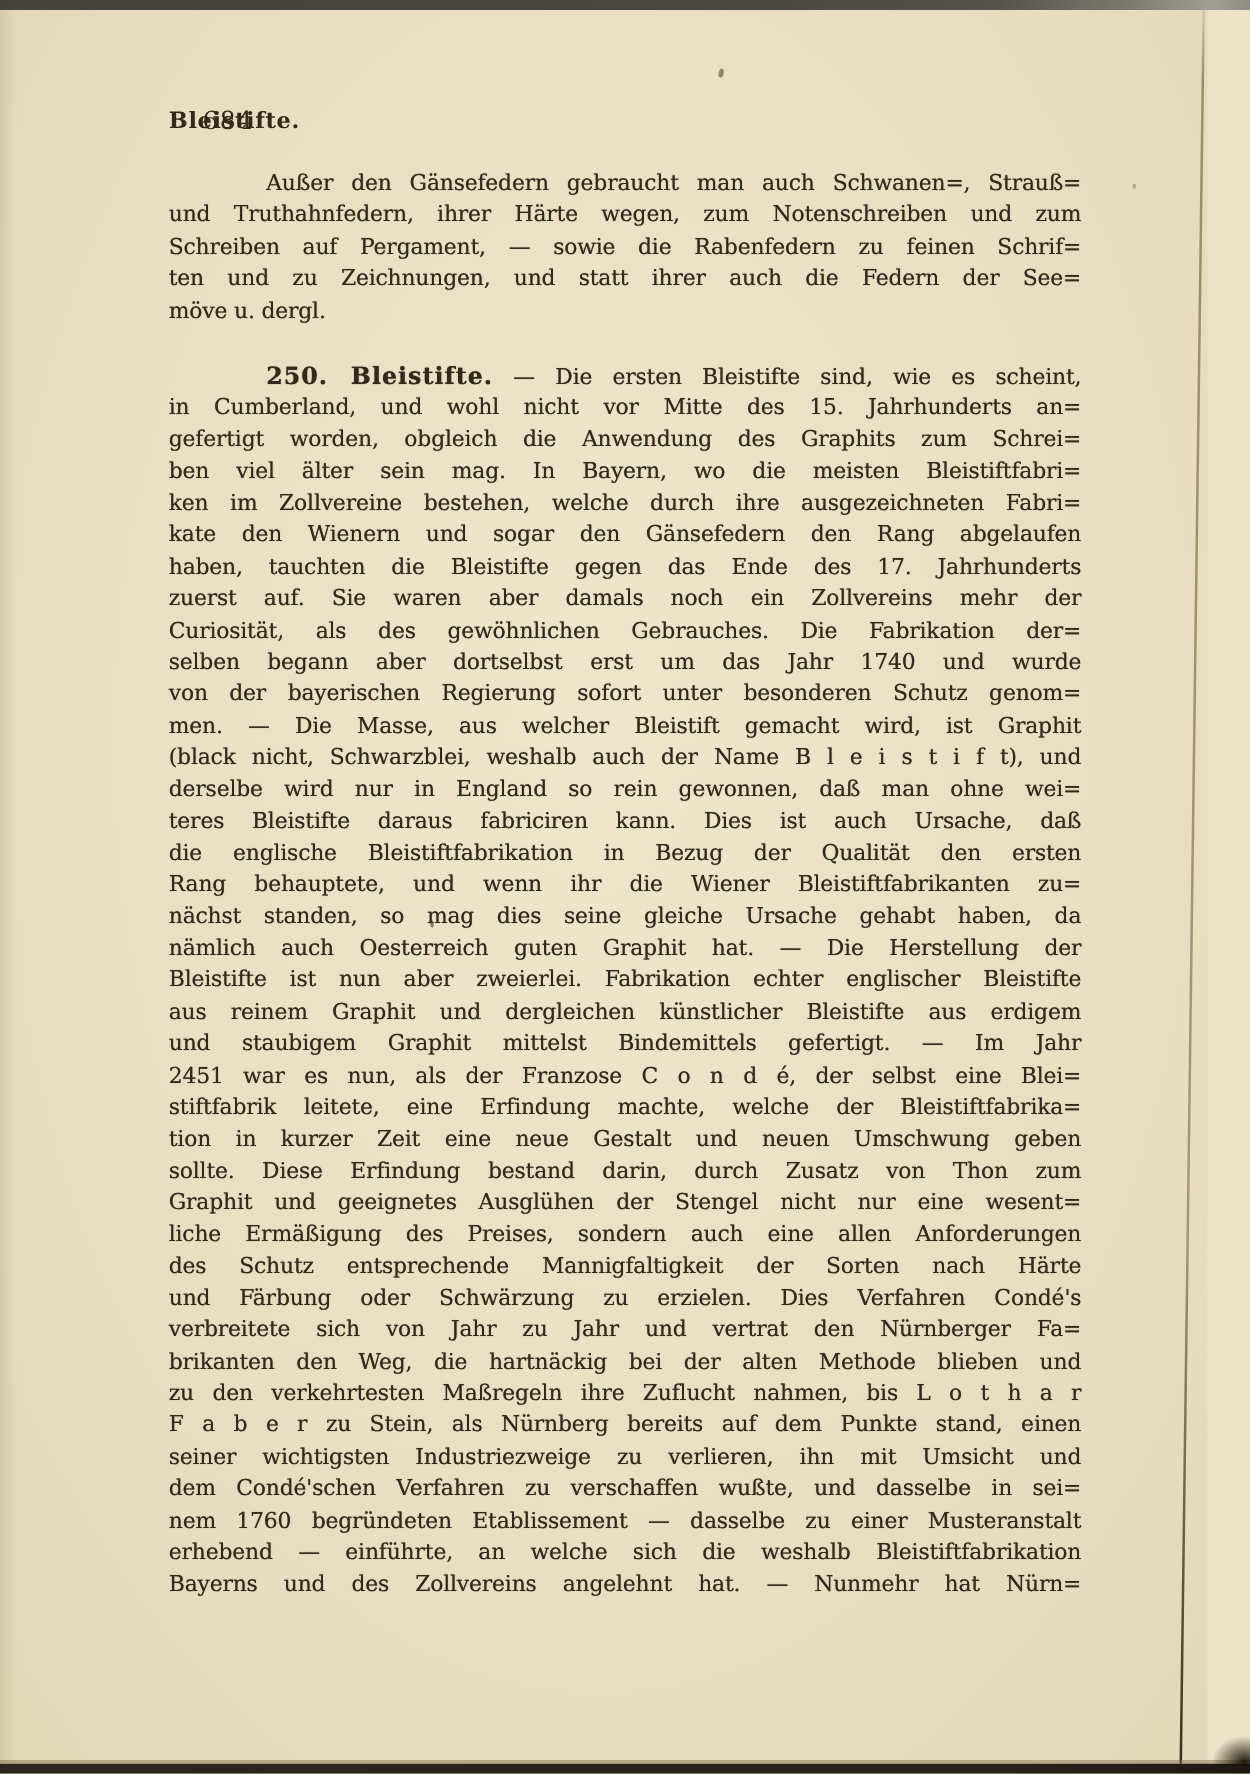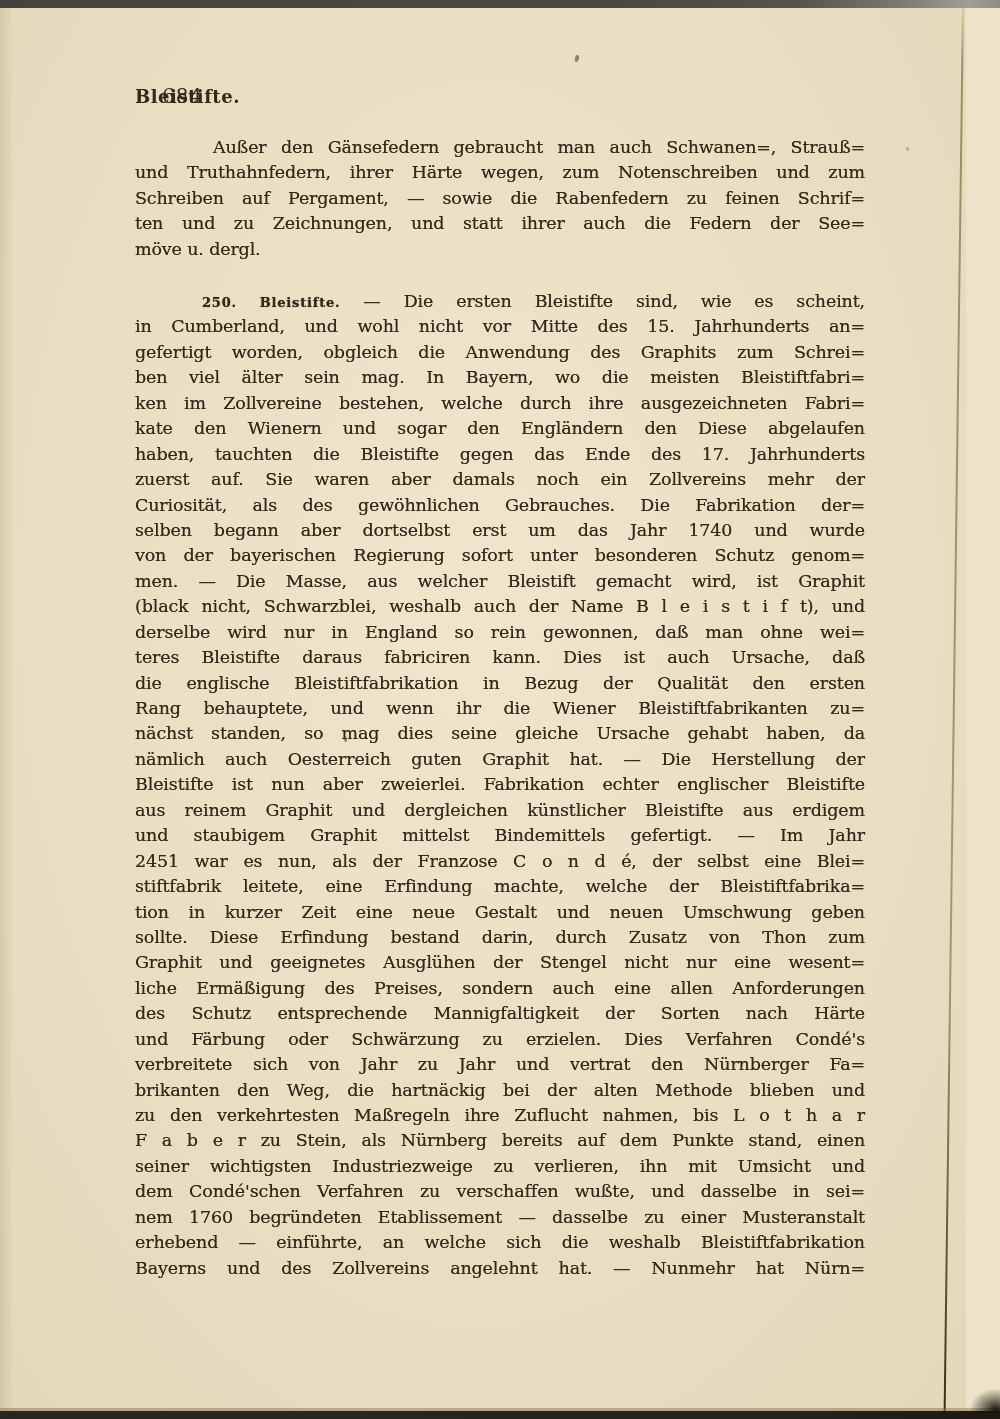--- a/index.html
+++ b/index.html
@@ -71,22 +71,23 @@
     height:25.45px;line-height:25.45px;
     font-size:17.5px;letter-spacing:-0.15px;
     text-align:justify;text-align-last:justify;
     text-shadow:0 0 .6px rgba(51,40,26,.7);
     white-space:nowrap;
   }
   .first-indent{padding-left:78px;}
   .short-last{text-align-last:left;}
   .heading-line{padding-left:67px;}
   .heading{
-    font-weight:bold;font-size:13px;letter-spacing:.8px;
+    font-weight:bold;font-size:19px;letter-spacing:.8px;
     text-shadow:0 0 .8px rgba(40,30,16,.8);
+    margin-left:11px;
   }
 </style>
 </head>
 <body>
 
 <div class="scan">
   <div class="book-page">
 
     <div class="page-number">684</div>
     <div class="running-title">Bleistifte.</div>
@@ -98,21 +99,21 @@
         <div class="line">ten und zu Zeichnungen, und statt ihrer auch die Federn der See=</div>
         <div class="line short-last">möve u. dergl.</div>
       </div>
 
     <div id="section-para" class="para">
       <div class="line heading-line"><span class="heading">250. Bleistifte.</span><span> — Die ersten Bleistifte sind, wie es scheint,</span></div>
     <div class="line">in Cumberland, und wohl nicht vor Mitte des 15. Jahrhunderts an=</div>
         <div class="line">gefertigt worden, obgleich die Anwendung des Graphits zum Schrei=</div>
         <div class="line">ben viel älter sein mag. In Bayern, wo die meisten Bleistiftfabri=</div>
         <div class="line">ken im Zollvereine bestehen, welche durch ihre ausgezeichneten Fabri=</div>
-        <div class="line">kate den Wienern und sogar den Engländern den Diese abgelaufen</div>
+        <div class="line">kate den Wienern und sogar den Gänsefedern den Rang abgelaufen</div>
         <div class="line">haben, tauchten die Bleistifte gegen das Ende des 17. Jahrhunderts</div>
         <div class="line">zuerst auf. Sie waren aber damals noch ein Zollvereins mehr der</div>
         <div class="line">Curiosität, als des gewöhnlichen Gebrauches. Die Fabrikation der=</div>
         <div class="line">selben begann aber dortselbst erst um das Jahr 1740 und wurde</div>
         <div class="line">von der bayerischen Regierung sofort unter besonderen Schutz genom=</div>
         <div class="line">men. — Die Masse, aus welcher Bleistift gemacht wird, ist Graphit</div>
         <div class="line">(black nicht, Schwarzblei, weshalb auch der Name B l e i s t i f t), und</div>
         <div class="line">derselbe wird nur in England so rein gewonnen, daß man ohne wei=</div>
         <div class="line">teres Bleistifte daraus fabriciren kann. Dies ist auch Ursache, daß</div>
         <div class="line">die englische Bleistiftfabrikation in Bezug der Qualität den ersten</div>

